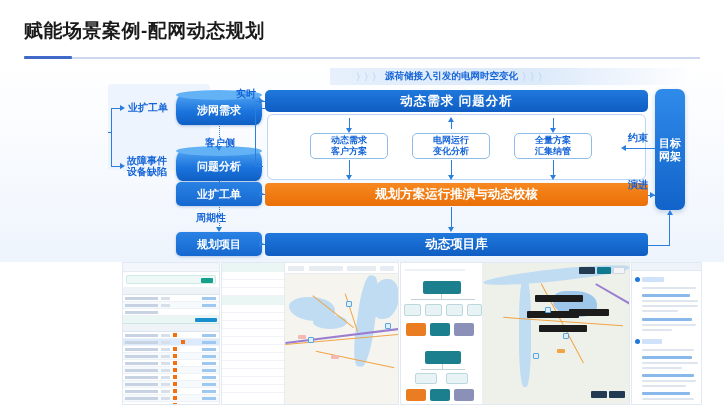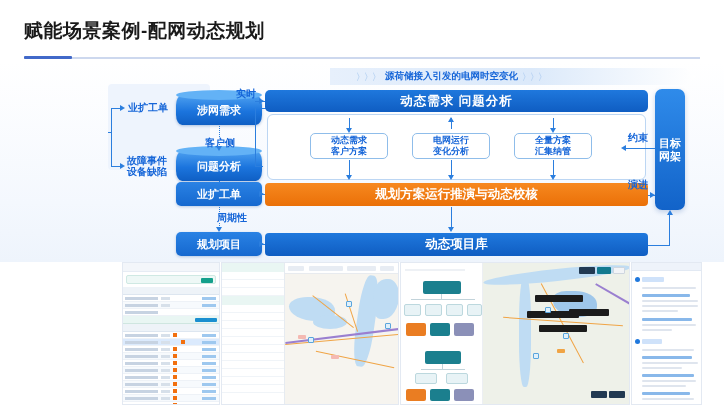--- a/index.html
+++ b/index.html
@@ -249,21 +249,21 @@
     <div class="arw d" style="left:216px; top:139px;"></div>
 
     <div class="bbox" style="left:176px; top:120px; width:86px; height:24px; font-size:11px;">
       <span>业扩工单</span>
     </div>
     <div class="bbox" style="left:176px; top:170px; width:86px; height:24px; font-size:11px;">
       <span>规划项目</span>
     </div>
 
     <div class="ln dot" style="left:219px; top:145px; height:9px;"></div>
-    <div class="lbl center" style="left:212px; top:150px; width:40px;">周期性</div>
+    <div class="lbl center" style="left:191px; top:150px; width:40px;">周期性</div>
     <div class="ln dot" style="left:219px; top:161px; height:5px;"></div>
     <div class="arw d" style="left:216px; top:165px;"></div>
 
     <div class="ln h" style="left:262px; top:46px; width:28px;"></div>
     <div class="ln v" style="left:255px; top:46px; height:58px;"></div>
     <div class="ln h" style="left:262px; top:104px; width:-0px;"></div>
     <div class="ln h" style="left:255px; top:104px; width:8px;"></div>
     <div class="ln h" style="left:255px; top:39px; width:10px;"></div>
     <div class="arw r" style="left:259px; top:36px;"></div>
     <div class="lbl" style="left:236px; top:26px;">实时</div>

